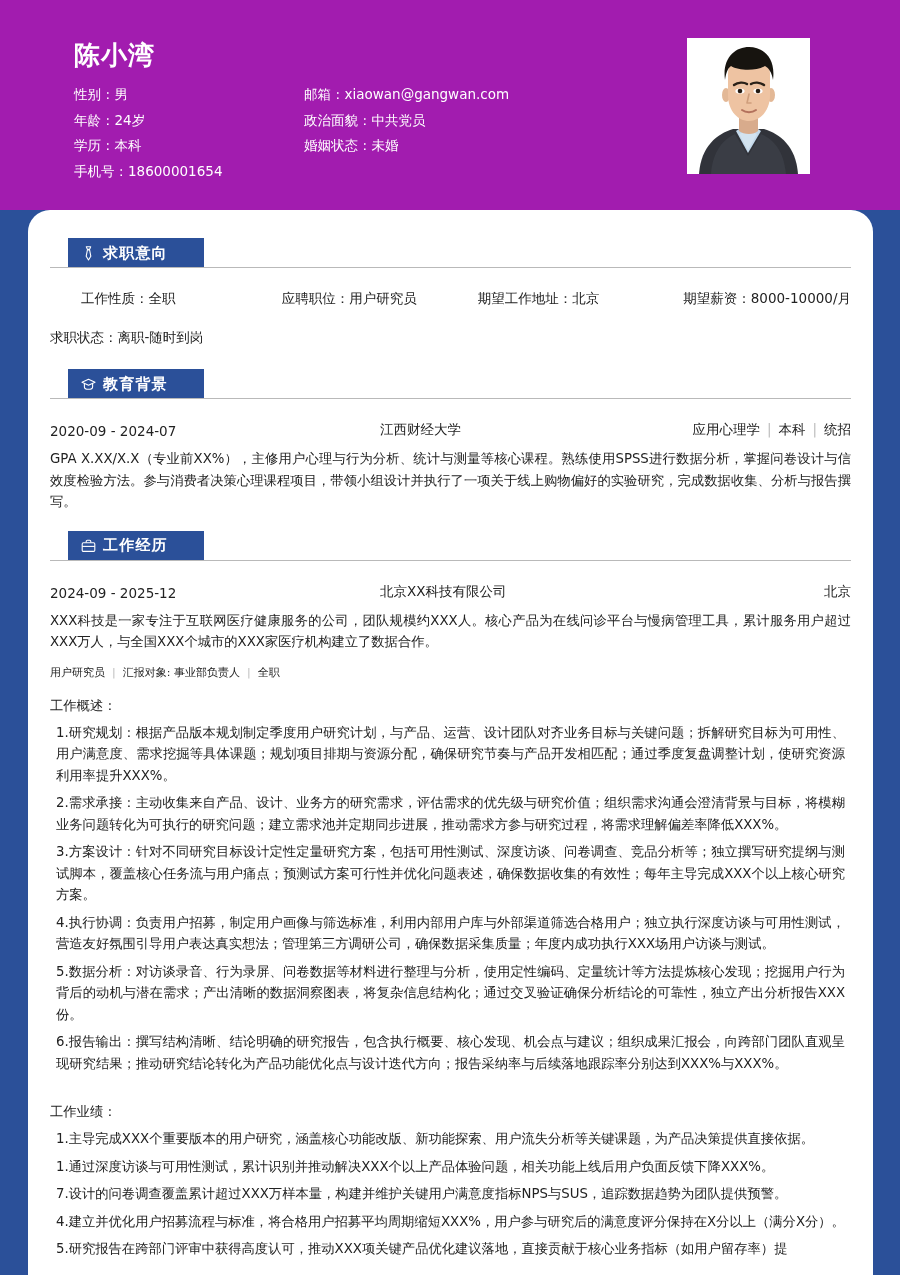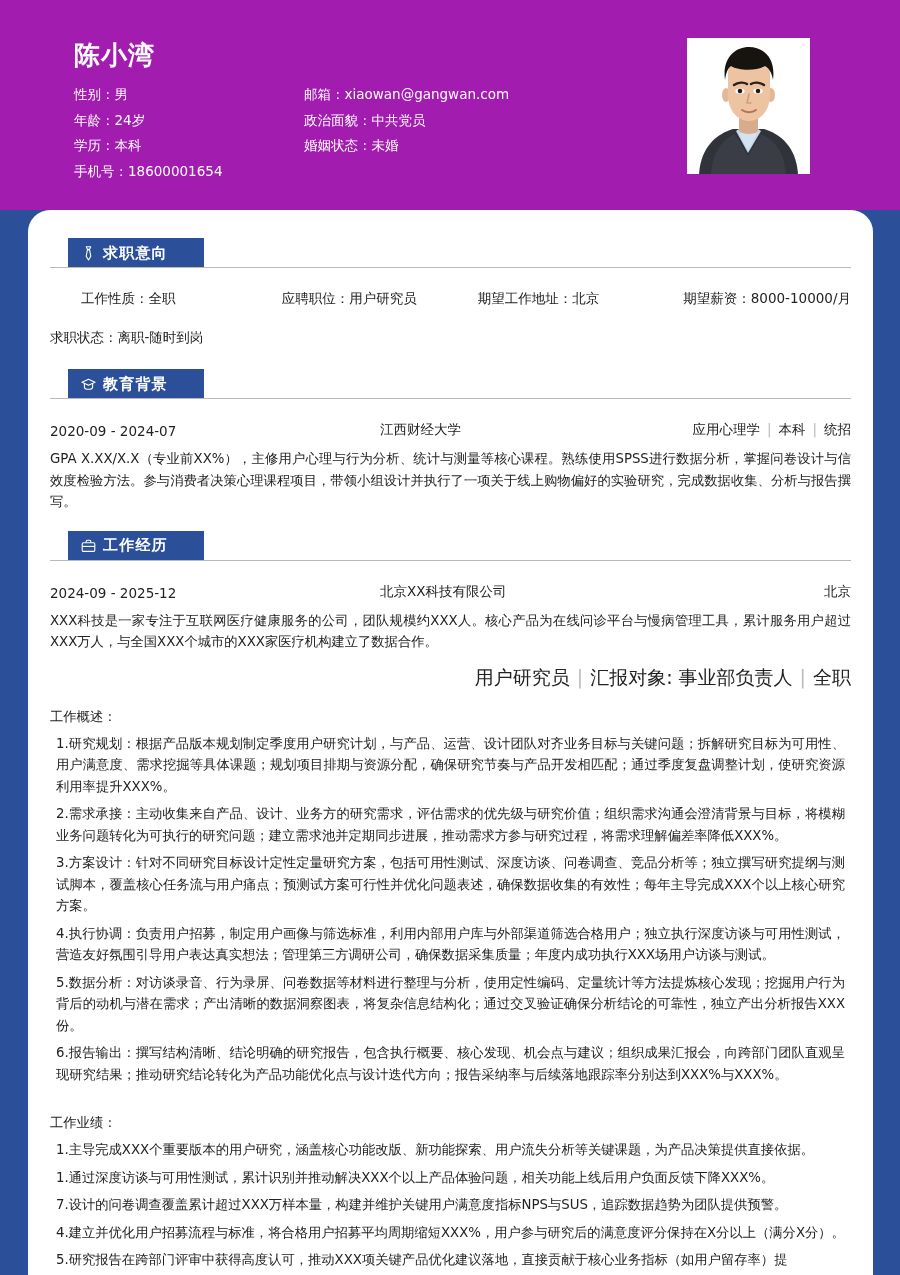--- a/index.html
+++ b/index.html
@@ -152,24 +152,23 @@
   }
 
   .para {
     font-size: 13.3px;
     line-height: 21.5px;
     color: #222;
     padding-top: 9px;
     text-align: justify;
   }
   .meta-line {
-    font-size: 19px;
+    font-size: 11px;
     color: #222;
     padding-top: 12px;
-    text-align: right;
   }
   .block-title {
     font-size: 13.3px;
     color: #222;
     padding-top: 15px;
     line-height: 21px;
   }
   .block-body {
     font-size: 13.3px;
     line-height: 21.5px;

